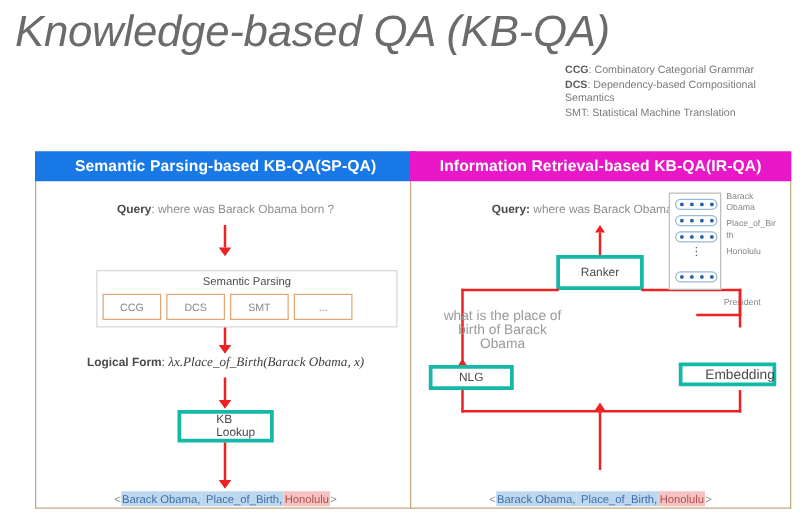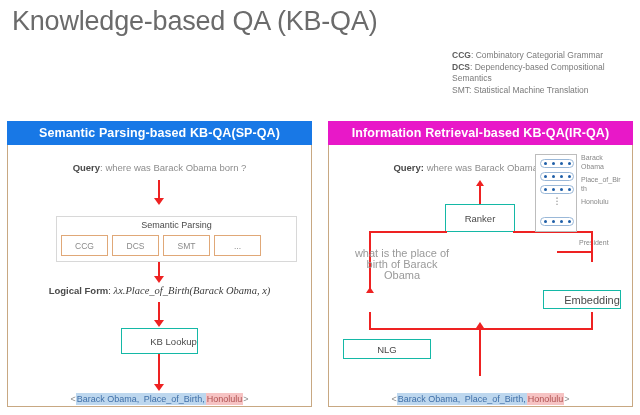--- a/index.html
+++ b/index.html
@@ -6,41 +6,41 @@
   body{
     width:640px;height:415px;
     background:#ffffff;
     font-family:"Liberation Sans",sans-serif;
     overflow:hidden;
     position:relative;
   }
   
   .title{
     position:absolute;left:12px;top:6px;
-    font-size:27px;color:#6b6b6b;font-weight:400;
-    letter-spacing:-0.2px;white-space:nowrap;
+    font-size:35px;color:#6b6b6b;font-weight:400;
+    letter-spacing:-0.2px;white-space:nowrap;font-style:italic;
   }
   
   .legend{
     position:absolute;left:452px;top:50px;width:185px;
     font-size:8.5px;color:#7a7a7a;line-height:11.5px;
   }
   .legend b{color:#5d5d5d;font-weight:bold;}
   .legend-line{white-space:normal;}
   
   .panel{
     position:absolute;top:122px;
     width:305px;height:285px;
     background:#fff;
     border-left:1px solid #c8a882;
     border-right:1px solid #c8a882;
     border-bottom:1px solid #c8a882;
     box-sizing:border-box;
   }
-  .panel.left{left:7px;}
+  .panel.left{left:28px;}
   .panel.right{left:328px;}
   .panel-header{
     position:absolute;left:-1px;top:-1px;
     width:305px;height:24px;
     display:flex;align-items:center;justify-content:center;
     color:#fff;font-weight:bold;font-size:12.5px;
     letter-spacing:0.1px;
   }
   .panel.left .panel-header{background:#1878e6;}
   .panel.right .panel-header{background:#e818c8;}
@@ -56,21 +56,21 @@
     font-size:9.5px;color:#4a4a4a;
   }
   .lf b{font-weight:bold;}
   .lf .math{
     font-family:"Liberation Serif",serif;
     font-style:italic;font-size:10.5px;color:#3d3d3d;
   }
   
   .box{
     position:absolute;background:#fff;
-    border:1px solid #14b8a6;
+    border:3px solid #14b8a6;
     display:flex;align-items:center;justify-content:center;
     font-size:9.5px;color:#4a4a4a;
     box-sizing:border-box;
   }
   .sp-box{
     position:absolute;left:48px;top:70px;
     width:241px;height:46px;
     background:#fff;border:1px solid #d8d8d8;
     box-sizing:border-box;
   }
@@ -258,21 +258,21 @@
       </div>
     </div>
 
     <div class="emb-label" style="top:8px;">Barack Obama</div>
     <div class="emb-label" style="top:30px;">Place_of_Bir th</div>
     <div class="emb-label" style="top:52px;">Honolulu</div>
     <div class="pres-label">President</div>
 
     <div class="vline" style="left:262px;top:86px;height:30px;"></div>
 
-    <div class="box" style="left:14px;top:146px;width:88px;height:20px;margin-top:47px;">NLG</div>
+    <div class="box" style="left:14px;top:146px;width:68px;height:20px;">NLG</div>
 
     <div class="box" style="left:214px;top:144px;width:78px;height:19px;font-size:11px;padding-left:20px;">Embedding</div>
 
     <div class="vline" style="left:40px;top:166px;height:18px;"></div>
     <div class="vline" style="left:262px;top:166px;height:18px;"></div>
     <div class="hline" style="left:40px;top:182px;width:224px;"></div>
     <div class="vline" style="left:150px;top:182px;height:48px;"></div>
     <div class="arrow-up" style="left:147px;top:176px;"></div>
 
     <div class="triple" style="top:248px;">

